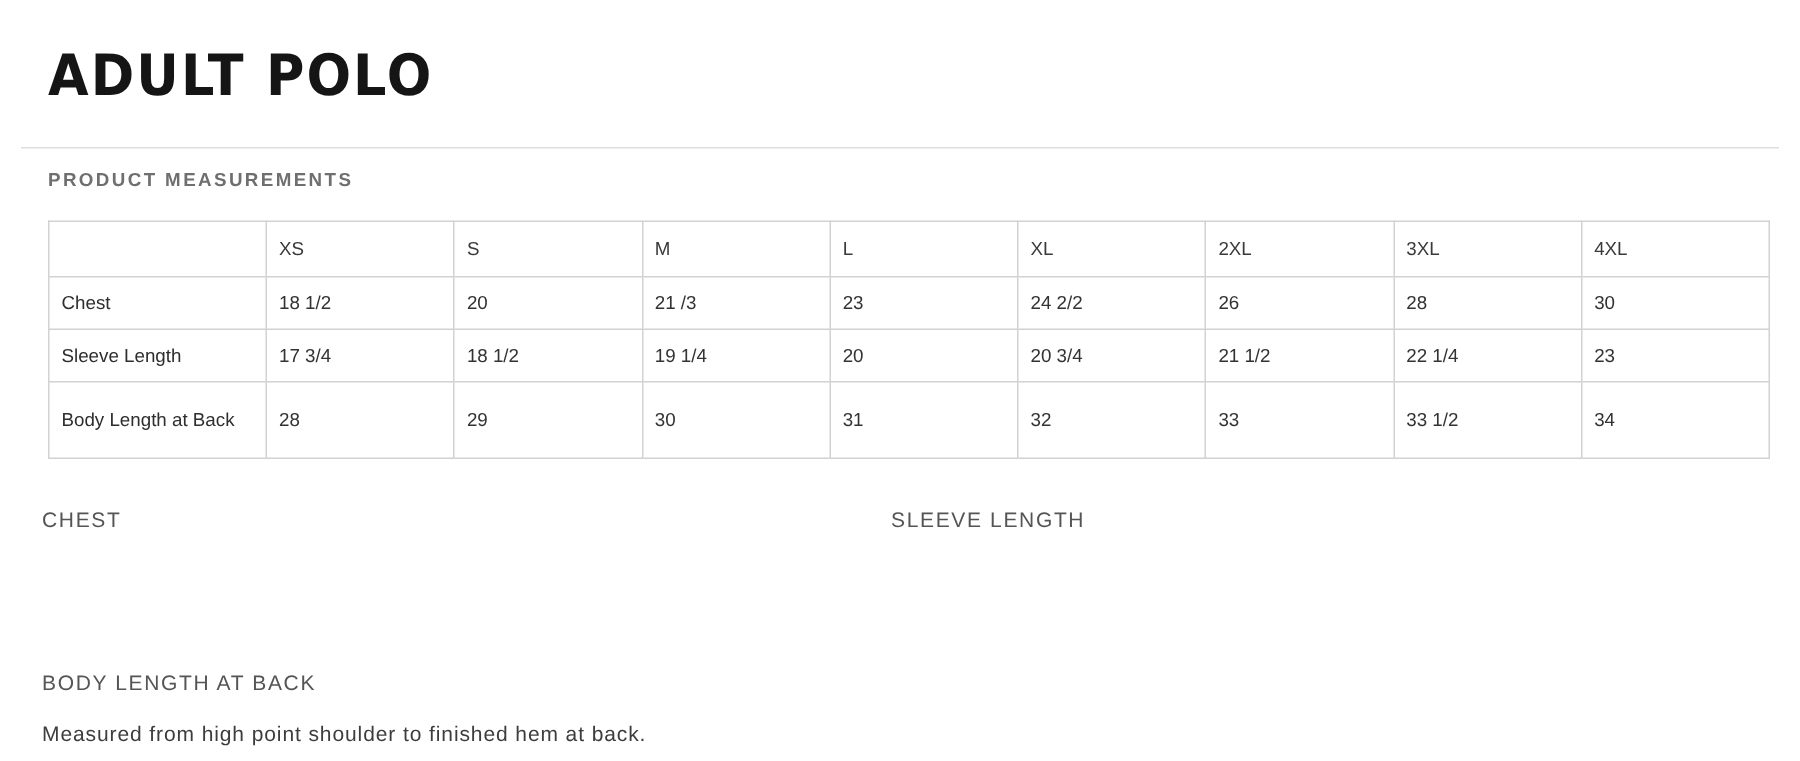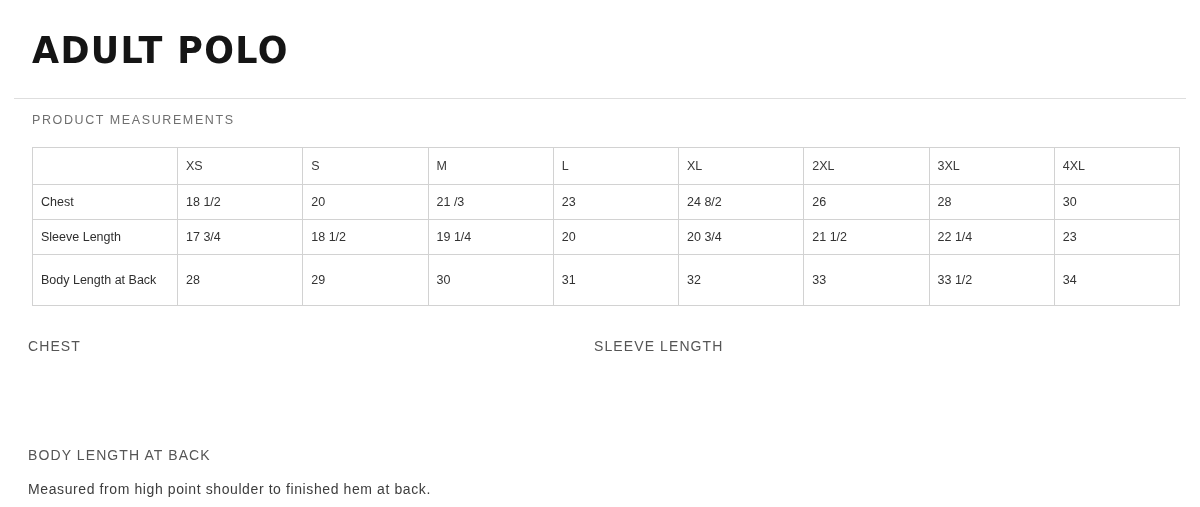--- a/index.html
+++ b/index.html
@@ -35,21 +35,21 @@
   }
   .divider {
     margin: 26px 0 0 0;
     border: 0;
     border-top: 1px solid #dedede;
     width: 1172px;
   }
   .section-label {
     margin: 14px 0 0 18px;
     font-size: 12.5px;
-    font-weight: 400;
+    font-weight: 700;
     letter-spacing: 1.6px;
     color: #6f6f6f;
   }
   .table-wrap {
     margin: 20px 0 0 18px;
     width: 1148px;
   }
   table.size-table {
     border-collapse: collapse;
     width: 100%;
@@ -129,21 +129,21 @@
           <th>4XL</th>
         </tr>
       </thead>
       <tbody>
         <tr>
           <th class="rowhead">Chest</th>
           <td>18 1/2</td>
           <td>20</td>
           <td>21 /3</td>
           <td>23</td>
-          <td>24 8/2</td>
+          <td>24 2/2</td>
           <td>26</td>
           <td>28</td>
           <td>30</td>
         </tr>
         <tr>
           <th class="rowhead">Sleeve Length</th>
           <td>17 3/4</td>
           <td>18 1/2</td>
           <td>19 1/4</td>
           <td>20</td>

